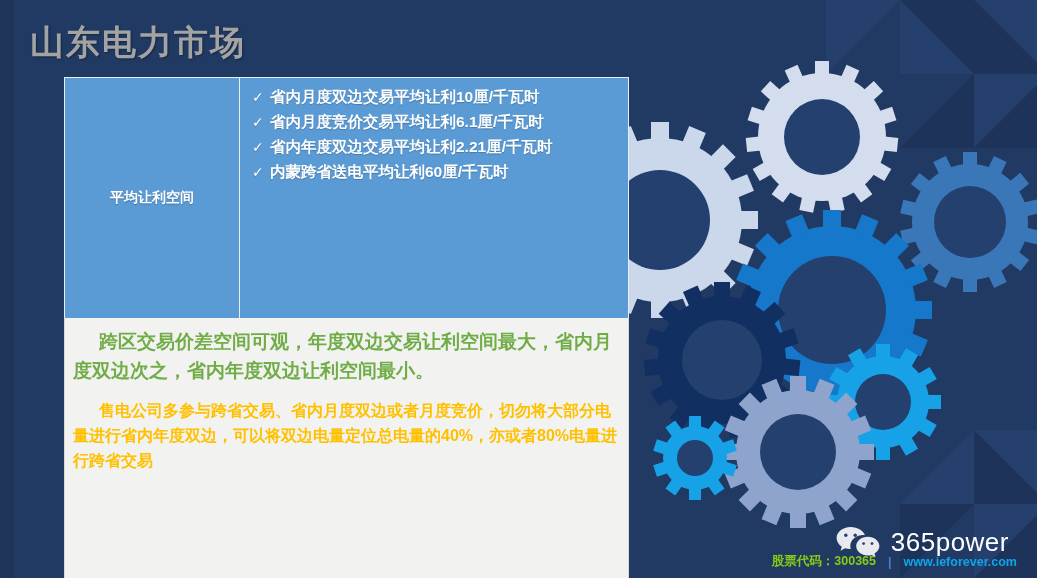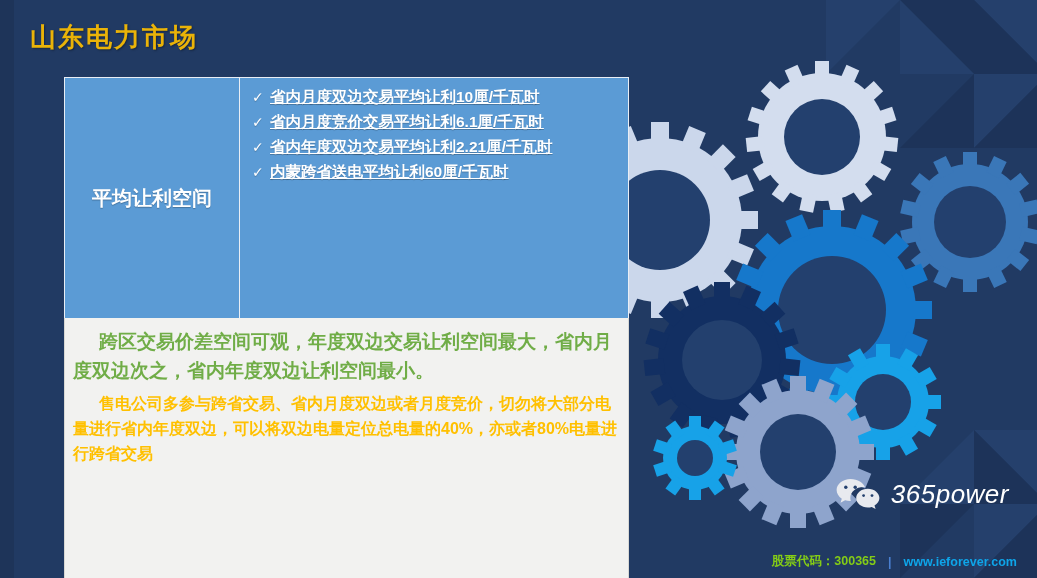--- a/index.html
+++ b/index.html
@@ -15,83 +15,83 @@
   .tri-cell { position:absolute; width:74px; height:74px; }
   .tri-cell .half { position:absolute; inset:0; }
 
   
   .gears { position:absolute; left:600px; top:0; width:437px; height:578px; }
   .gears svg { position:absolute; left:0; top:0; }
 
   
   .title {
     position:absolute; left:30px; top:20px;
-    color:#eab308; font-size:26px; font-weight:bold;
+    color:#a3a3a3; font-size:34px; font-weight:bold;
     letter-spacing:2px;
     text-shadow:1px 1px 2px rgba(0,0,0,.35);
   }
 
   
   .content { position:absolute; left:64px; top:77px; width:565px; }
 
   .tbl {
     display:flex;
     background:#5B9BD5;
     border:1px solid #E9EEF5;
     border-bottom:none;
     height:241px;
   }
   .tbl .cell-label {
     width:175px; flex:0 0 175px;
     display:flex; align-items:center; justify-content:center;
-    color:#FFFFFF; font-size:20px; font-weight:bold;
+    color:#FFFFFF; font-size:14px; font-weight:bold;
     border-right:1px solid #E9EEF5;
     text-shadow:0 1px 1px rgba(0,0,0,.25);
   }
   .tbl .cell-list {
     flex:1 1 auto;
     padding:8px 10px 6px 12px;
     display:flex; flex-direction:column; justify-content:flex-start;
   }
   .bullet {
     display:flex; align-items:flex-start;
     color:#FFFFFF; font-size:15.5px; font-weight:bold;
     line-height:1.48;
     margin-bottom:2px;
     text-shadow:0 1px 1px rgba(0,0,0,.22);
   }
   .bullet .chk {
     flex:0 0 auto; width:18px;
     font-size:14px; font-weight:normal;
     color:#FFFFFF; line-height:1.6;
   }
-  .bullet .btxt { flex:1 1 auto;text-decoration:underline; }
+  .bullet .btxt { flex:1 1 auto; }
 
   .note {
     background:#F2F2F0;
     border:1px solid #D8D8D4;
     border-top:none;
     padding:10px 8px 12px 8px;
     height:320px;
   }
   .note p { margin:0; }
   .note .green {
     color:#70AD47; font-size:19px; font-weight:bold;
     line-height:1.52; text-indent:26px;
   }
   .note .orange {
     color:#FFC000; font-size:16px; font-weight:bold;
     line-height:1.56; text-indent:26px;
-    margin-top:6px;
+    margin-top:13px;
   }
 
   
   .brand {
-    position:absolute; right:28px; top:477px;
-    display:flex; align-items:center; gap:10px;font-style:italic;
+    position:absolute; right:28px; top:525px;
+    display:flex; align-items:center; gap:10px;
   }
   .brand .wx { width:46px; height:34px; }
   .brand .bname {
     color:#FFFFFF; font-size:26px; font-weight:normal;
     letter-spacing:.5px;
   }
   .footbar {
     position:absolute; right:20px; bottom:8px;
     display:flex; align-items:center; gap:12px;
     font-size:12.5px; font-weight:bold;

